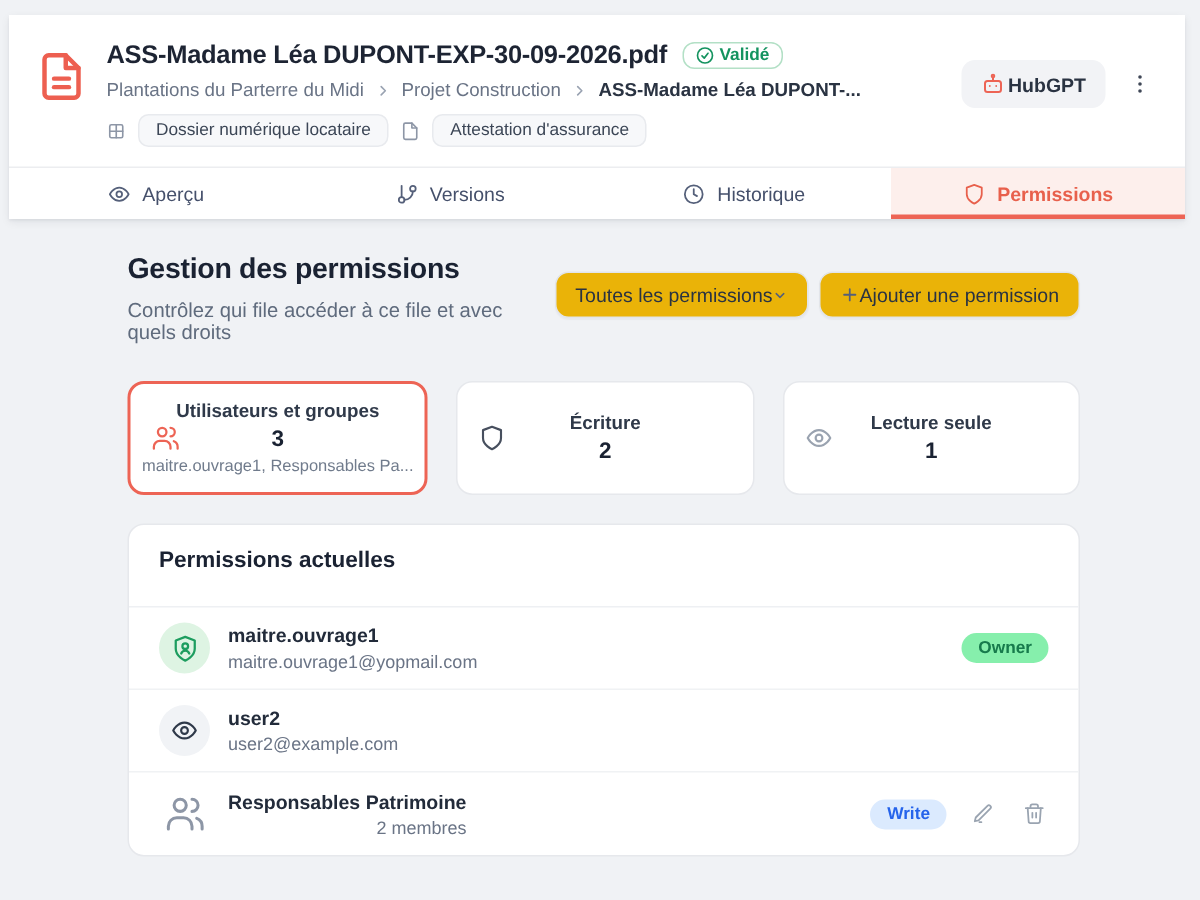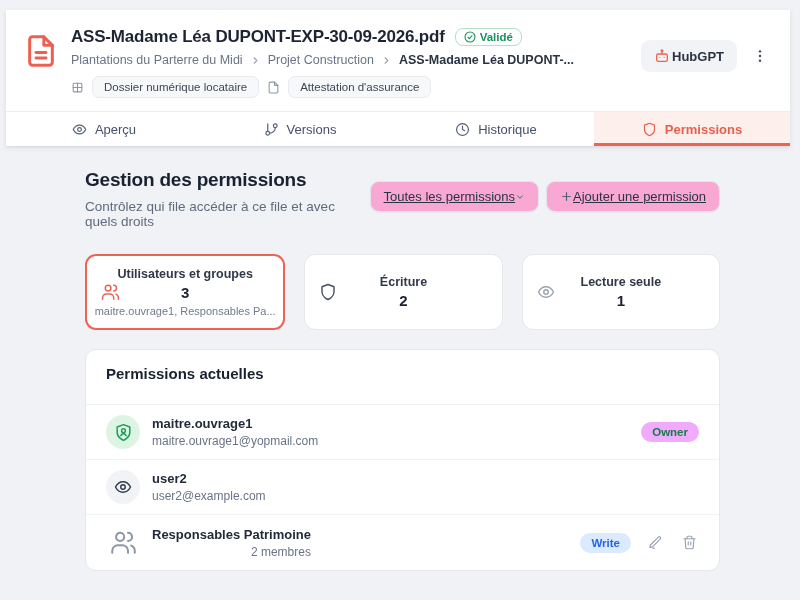--- a/index.html
+++ b/index.html
@@ -58,24 +58,23 @@
   .tab.active::after { content:""; position:absolute; left:0; right:0; bottom:0; height:3px; background:#ed6455; }
 
   
   .main { position:absolute; left:85px; top:169px; width:635px; }
   .main-head { display:flex; justify-content:space-between; align-items:flex-start; }
   .page-title { margin:0; font-size:19px; font-weight:800; color:#1a2232; letter-spacing:-.2px; }
   .page-subtitle { margin-top:8px; font-size:13.5px; color:#5f6b7d; }
   .head-buttons { display:flex; gap:7px; margin-top:12px; }
   .btn-outline {
     display:inline-flex; align-items:center; cursor:pointer;
-    background:#f9a8d4; border:1px solid #e2e5ea; border-radius:9px; padding:7px 13px;
+    background:#eab308; border:1px solid #e2e5ea; border-radius:9px; padding:7px 13px;
     font-family:inherit; font-size:13px; color:#2a3342; box-shadow:0 1px 1px rgba(16,24,40,.04);
     white-space:nowrap;
-    text-decoration:underline;
   }
   .chev { color:#55607a; }
 
   .cards-row { display:flex; gap:19px; margin-top:25px; }
   .sum-card {
     flex:1; position:relative; height:76px; background:#fff; cursor:pointer;
     border:1px solid #e6e8ec; border-radius:11px;
     display:flex; flex-direction:column; align-items:center; justify-content:center; text-align:center;
   }
   .sum-card.selected { border:2px solid #ed6455; }
@@ -90,21 +89,21 @@
   .perm-row { display:flex; align-items:center; min-height:55px; padding:9px 20px; border-bottom:1px solid #f0f2f4; }
   .perm-row:last-child { border-bottom:none;text-align:right; }
   .avatar { width:34px; height:34px; border-radius:50%; flex:none; display:flex; align-items:center; justify-content:center; margin-right:12px; }
   .avatar.green { background:#def4e3; color:#1d9d5f; }
   .avatar.gray  { background:#f1f3f6; color:#2f3949; }
   .avatar.plain { background:transparent; color:#8d96a6; }
   .perm-name { font-size:13px; font-weight:700; color:#222b3a; }
   .perm-detail { font-size:12px; color:#6a7486; margin-top:3px; }
   .perm-right { margin-left:auto; display:flex; align-items:center; gap:15px; }
   .badge { border-radius:20px; padding:4px 11px; font-size:11.5px; font-weight:700; }
-  .badge-owner { background:#f0abfc; color:#177a4c; }
+  .badge-owner { background:#86efac; color:#177a4c; }
   .badge-read  { background:#eef0f3; color:#202a3c; }
   .badge-write { background:#dbeafe; color:#2563eb; }
   .action-btn { background:none; border:none; padding:2px; color:#9aa4b1; cursor:pointer; }
 </style>
 </head>
 <body>
 
 <div class="app-card">
   <div class="doc-header">
     <span class="doc-icon">

